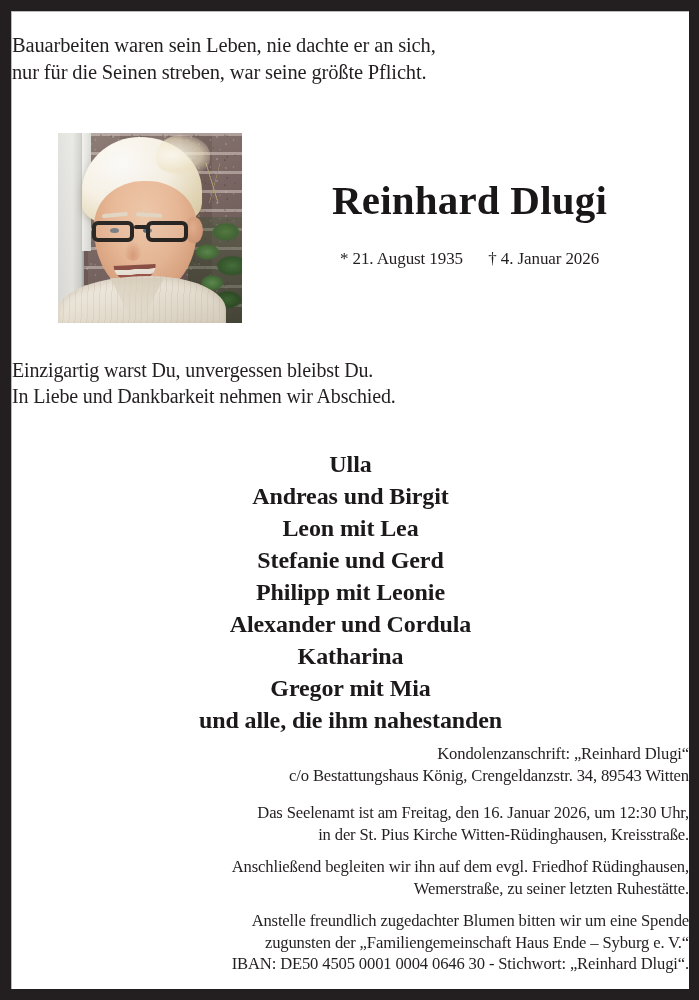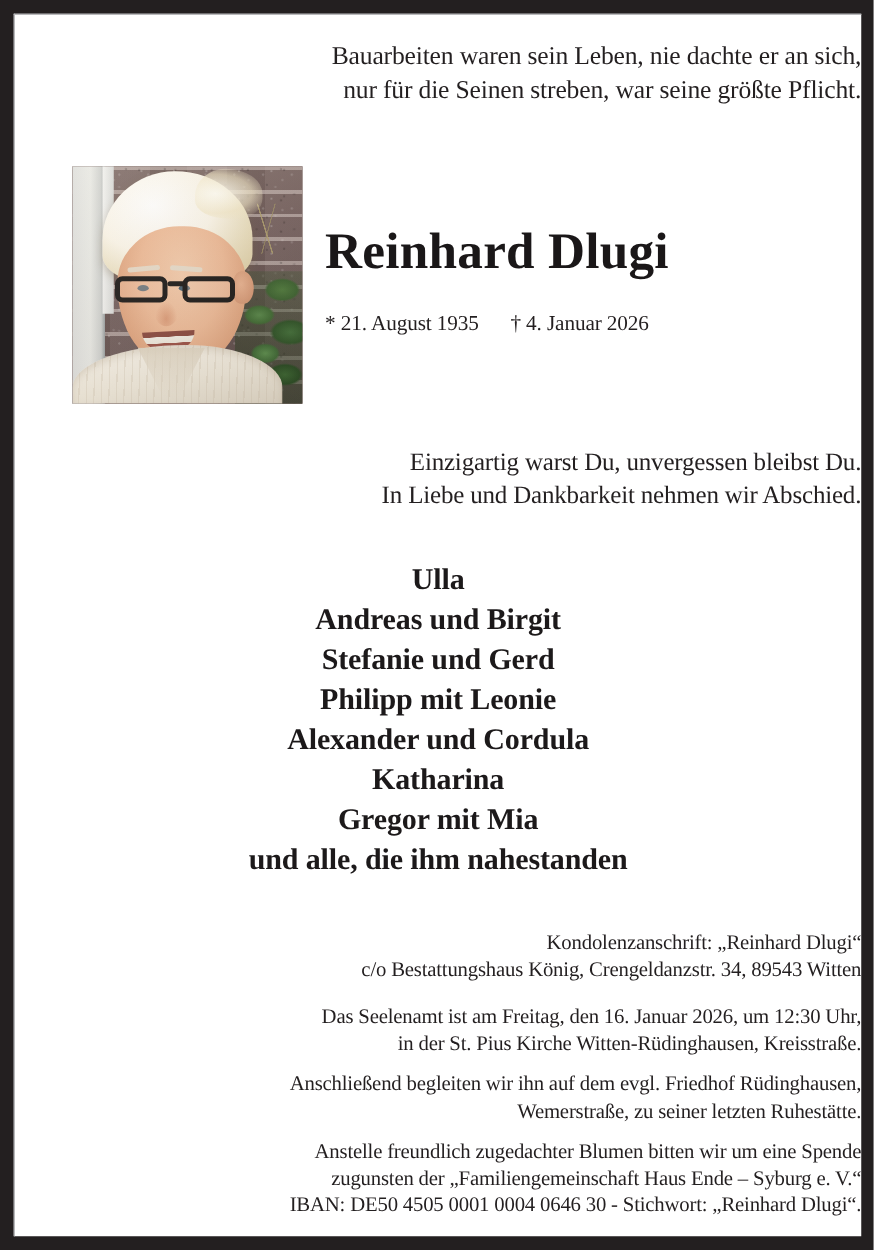--- a/index.html
+++ b/index.html
@@ -30,21 +30,21 @@
     height: 100%;
     box-sizing: border-box;
     background: #ffffff;
     border-top: 1px solid #b9b9bb;
     border-left: 1px solid #b9b9bb;
     overflow: hidden;
   }
 
   
   .verse {
-    text-align: right;
+    text-align: left;
     font-size: 20.5px;
     line-height: 1.32;
     letter-spacing: -0.15px;
     color: #231f20;
   }
   .verse-top {
     position: absolute;
     left: 0; right: 0;
     top: 20px;
   }
@@ -233,20 +233,21 @@
   .ph-grade {
     background: linear-gradient(145deg, rgba(255,245,225,.10), rgba(60,40,30,.10));
   }
 
   
   .name-block {
     position: absolute;
     left: 248px;
     right: 10px;
     top: 48px;
+    text-align: center;
   }
   .deceased-name {
     font-size: 41px;
     font-weight: bold;
     letter-spacing: 0.2px;
     line-height: 1.02;
     color: #1a1718;
   }
   .dates {
     margin-top: 27px;
@@ -335,20 +336,21 @@
     </div>
 
     <div class="verse verse-mid">
       <div>Einzigartig warst Du, unvergessen bleibst Du.</div>
       <div>In Liebe und Dankbarkeit nehmen wir Abschied.</div>
     </div>
 
     <div class="mourners">
       <div>Ulla</div>
       <div>Andreas und Birgit</div>
+      <div>Leon mit Lea</div>
       <div>Stefanie und Gerd</div>
       <div>Philipp mit Leonie</div>
       <div>Alexander und Cordula</div>
       <div>Katharina</div>
       <div>Gregor mit Mia</div>
       <div>und alle, die ihm nahestanden</div>
     </div>
 
     <div class="info info-condolence">
       <div>Kondolenzanschrift: „Reinhard Dlugi“</div>

